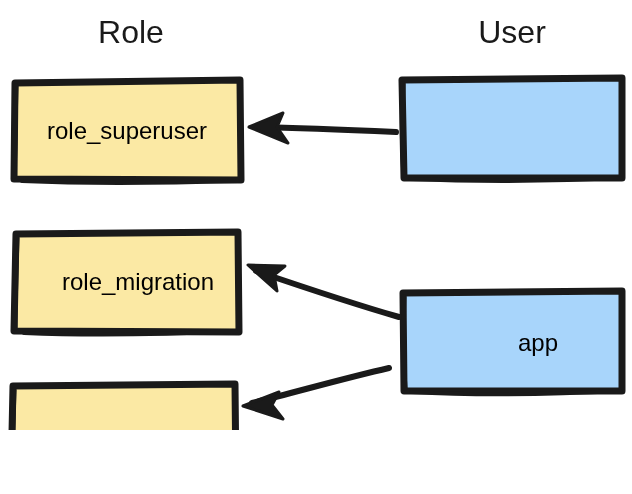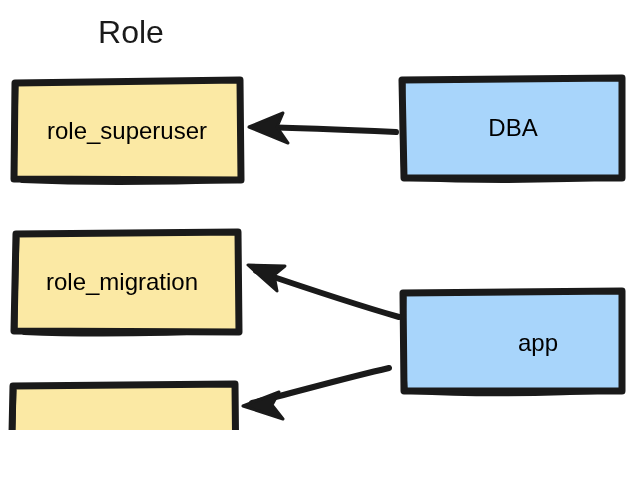--- a/index.html
+++ b/index.html
@@ -38,21 +38,21 @@
     position: absolute;
     font-family: "Liberation Sans", sans-serif;
     font-size: 24px;
     color: #000000;
     text-align: center;
     white-space: nowrap;
     transform: translate(-50%, -50%);
     pointer-events: none;
   }
   #label-role-superuser { left: 127px; top: 131px; }
-  #label-role-migration { left: 122px; top: 282px; }
+  #label-role-migration { left: 138px; top: 282px; }
   #label-role-rw        { left: 121px; top: 436px; }
   #label-dba            { left: 513px; top: 128px; }
   #label-app            { left: 538px; top: 343px; }
 </style>
 </head>
 <body>
 
 <div id="canvas">
 
   <svg id="diagram-svg" viewBox="0 0 632 494" xmlns="http://www.w3.org/2000/svg">
@@ -97,19 +97,19 @@
       <path d="M248,265 L285,266 L274,275 L277,291 Z" fill="#1a1a1a" stroke="#1a1a1a" stroke-width="3" stroke-linejoin="round"></path>
     </g>
 
     <g>
       <path d="M389,368 C345,378 300,391 252,403" fill="none" stroke="#1a1a1a" stroke-width="6" stroke-linecap="round"></path>
       <path d="M243,406 L279,392 L272,405 L283,419 Z" fill="#1a1a1a" stroke="#1a1a1a" stroke-width="3" stroke-linejoin="round"></path>
     </g>
   </svg>
 
   <div class="col-header" id="header-role">Role</div>
+  <div class="col-header" id="header-user">User</div>
 
   <div class="node-label" id="label-role-superuser">role_superuser</div>
   <div class="node-label" id="label-role-migration">role_migration</div>
-  <div class="node-label" id="label-dba">DBA</div>
   <div class="node-label" id="label-app">app</div>
 
 </div>
 
 </body></html>

